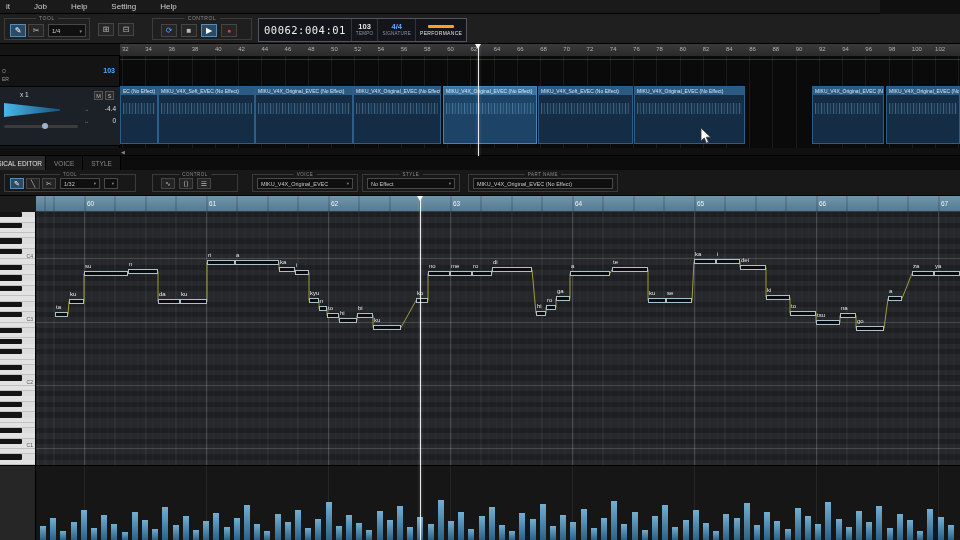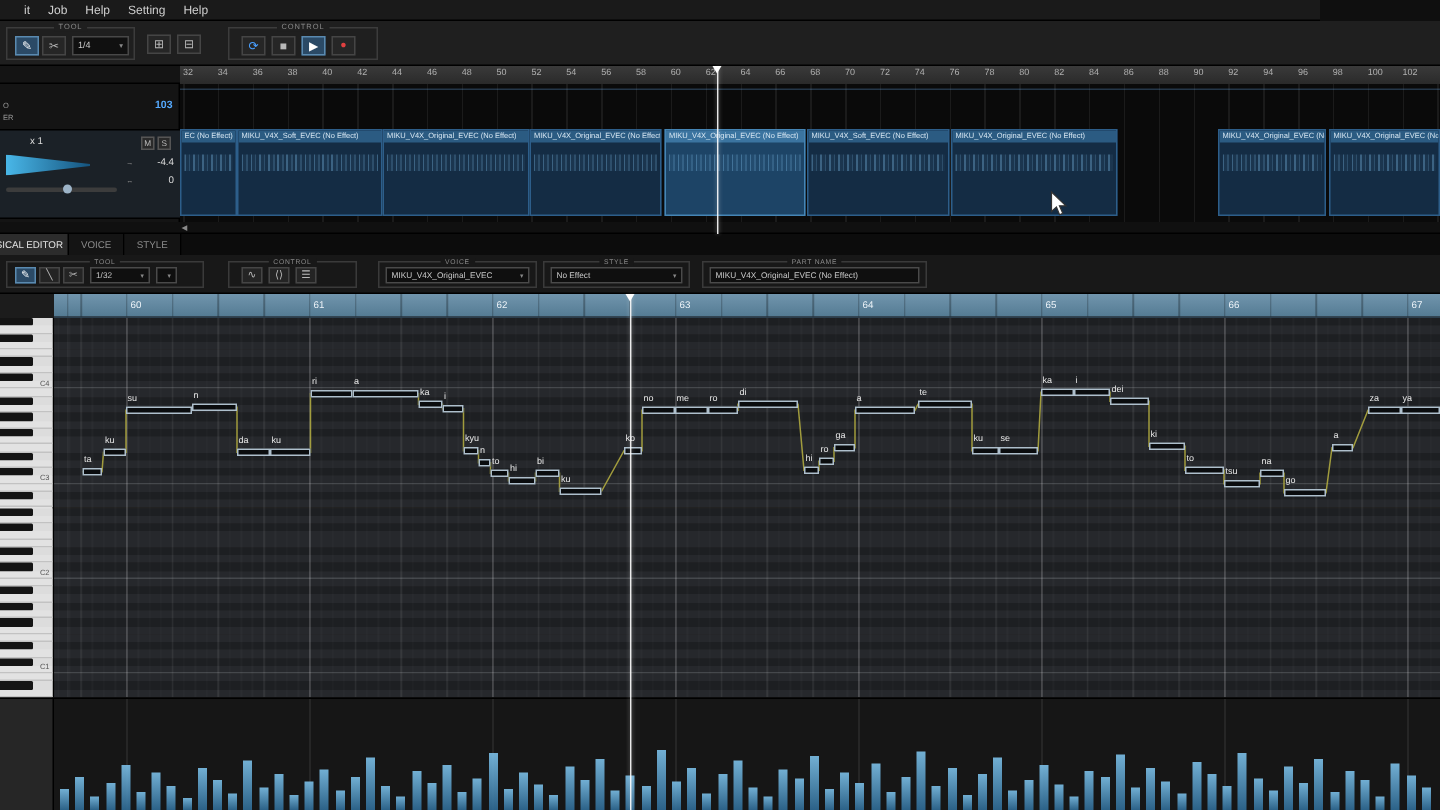--- a/index.html
+++ b/index.html
@@ -2,21 +2,21 @@
 <html><head>
 <meta charset="utf-8">
 <style>
   *{margin:0;padding:0;box-sizing:border-box;}
   html,body{background:#000;}
   #app{position:relative;width:960px;height:540px;background:#0f0f0f;overflow:hidden;
        font-family:"Liberation Sans",sans-serif;color:#ccc;}
 
   
   #menubar{position:absolute;left:0;top:0;width:880px;height:14px;background:#1a1a1a;
-           border-bottom:1px solid #000;display:flex;align-items:center;gap:12px;padding:0 16px;}
+           border-bottom:1px solid #000;display:flex;align-items:center;gap:24px;padding:0 6px;}
   .menu-item{font-size:8px;color:#cfcfcf;}
 
   
   #toolbar{position:absolute;left:0;top:14px;width:960px;height:30px;background:#1f1f1f;
            border-bottom:1px solid #000;}
   .grp{position:absolute;border:1px solid #3c3c3c;height:22px;top:4px;}
   .grp-label{position:absolute;top:-4px;left:50%;transform:translateX(-50%);font-size:5px;
              color:#8a8a8a;background:#1f1f1f;padding:0 3px;letter-spacing:.6px;white-space:nowrap;}
   .grp-tool{left:4px;width:86px;}
   .grp-ctrl{left:152px;width:100px;}
@@ -210,20 +210,35 @@
         </div>
       <div class="tbtn" style="left:28px">
           <span>■</span>
         </div>
       <div class="tbtn active" style="left:48px">
           <span>▶</span>
         </div>
       <div class="tbtn" style="left:68px">
           <span class="red">●</span>
         </div>
+    </div>
+    <div class="timebox">
+      <span class="digits">00062:004:01</span>
+      <div class="tb-sec">
+        <span class="tb-val">103</span>
+        <span class="tb-lab">TEMPO</span>
+      </div>
+      <div class="tb-sec">
+        <span class="tb-val blue">4/4</span>
+        <span class="tb-lab">SIGNATURE</span>
+      </div>
+      <div class="tb-sec perf">
+        <span class="perf-light"></span>
+        <span class="tb-lab">PERFORMANCE</span>
+      </div>
     </div>
   </div>
 
   <div id="trackRulerWrap">
     <div id="trackRuler">
         <span class="tr-num" style="left: 2px;">32</span>
         <span class="tr-num" style="left: 25.23px;">34</span>
         <span class="tr-num" style="left: 48.46px;">36</span>
         <span class="tr-num" style="left: 71.69px;">38</span>
         <span class="tr-num" style="left: 94.92px;">40</span>

